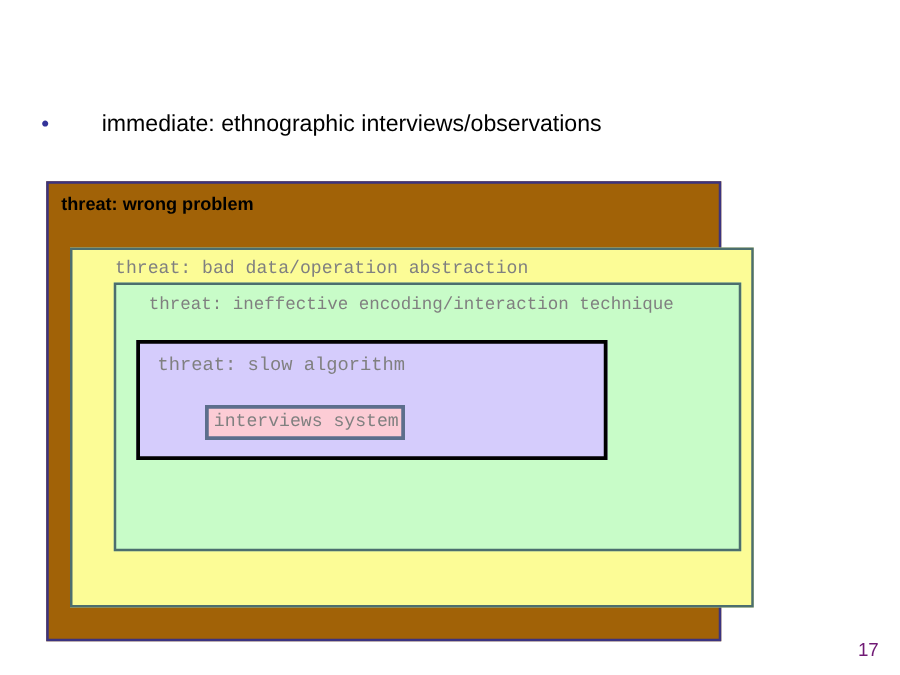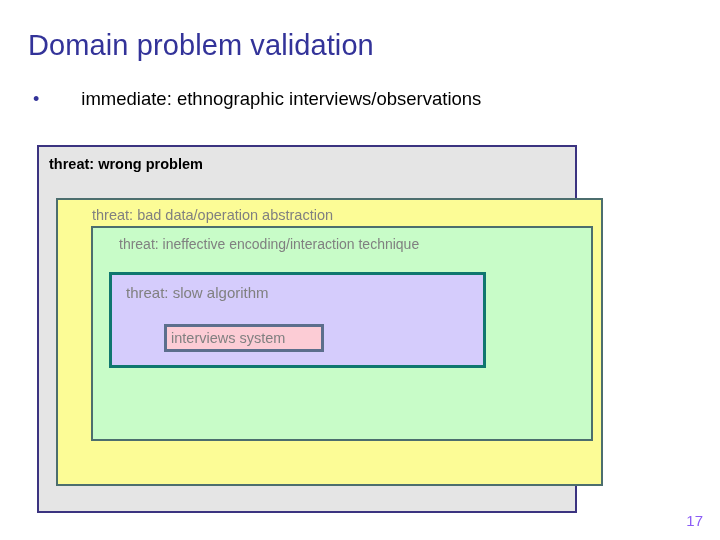--- a/index.html
+++ b/index.html
@@ -53,52 +53,53 @@
   }
 
   
   .box-orange {
     position: absolute;
     left: 37px;
     top: 145px;
     width: 540px;
     height: 368px;
     box-sizing: border-box;
-    background: #e5e5e5;
+    background: #a16207;
     border: 2px solid #3B3380;
   }
   .box-yellow {
     position: absolute;
     left: 17px;
     top: 51px;
     width: 547px;
     height: 288px;
     box-sizing: border-box;
     background: #FCFC96;
     border: 2px solid #4C6E6E;
+    font-family: Liberation Mono, monospace;
   }
   .box-green {
     position: absolute;
     left: 33px;
     top: 26px;
     width: 502px;
     height: 215px;
     box-sizing: border-box;
     background: #C8FCC8;
     border: 2px solid #4C6E6E;
   }
   .box-lavender {
     position: absolute;
     left: 16px;
     top: 44px;
     width: 377px;
     height: 96px;
     box-sizing: border-box;
     background: #D5CCFC;
-    border: 3px solid #0f766e;
+    border: 3px solid #000000;
   }
   .box-pink {
     position: absolute;
     left: 52px;
     top: 49px;
     width: 160px;
     height: 28px;
     box-sizing: border-box;
     background: #FCCCD5;
     border: 3px solid #5C6E8C;
@@ -134,30 +135,29 @@
     white-space: nowrap;
   }
 
   
   .page-number {
     position: absolute;
     right: 17px;
     bottom: 10px;
     font-size: 15px;
     line-height: 18px;
-    color: #8b5cf6;
+    color: #701a75;
     margin-top: 44px;
   }
 </style>
 </head>
 <body>
 
 <div class="slide">
 
-  <div class="slide-title">Domain problem validation</div>
 
   <div class="bullet-row">
     <span class="bullet-marker">•</span>
     <span class="bullet-text">immediate: ethnographic interviews/observations</span>
   </div>
 
   <div class="box-orange">
     <span class="label label-black label-l1">threat: wrong problem</span>
 
     <div class="box-yellow">

